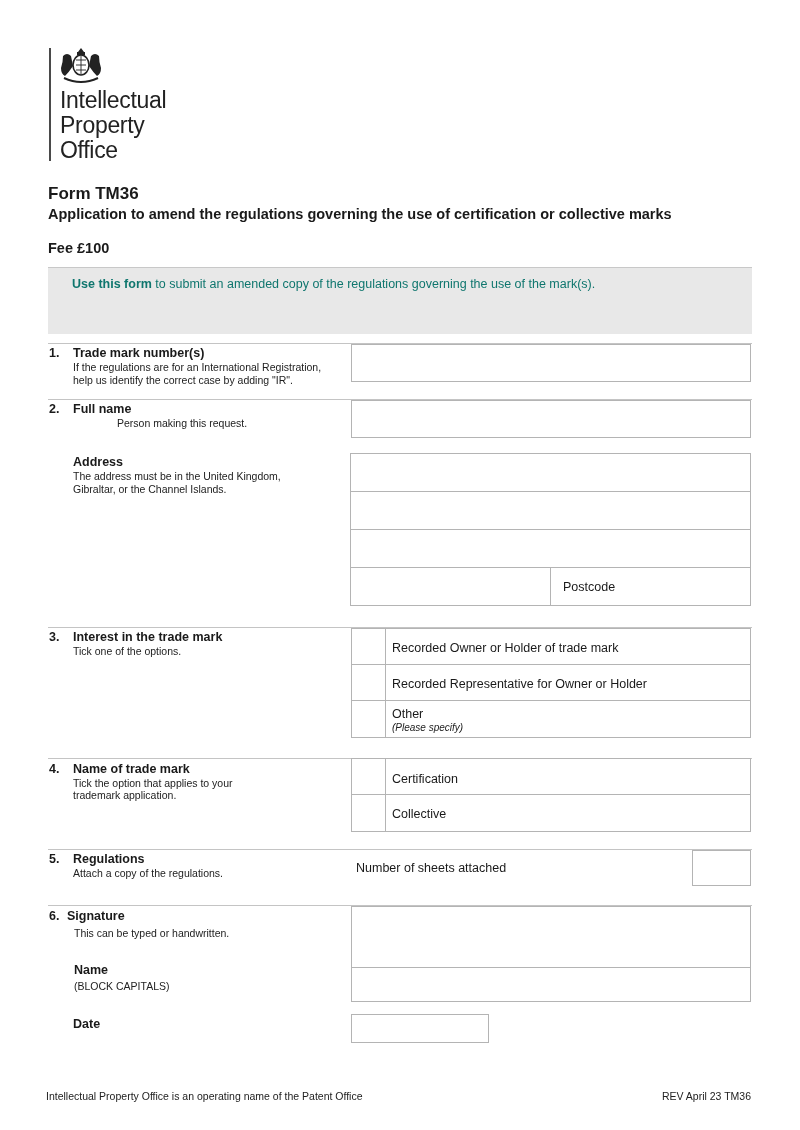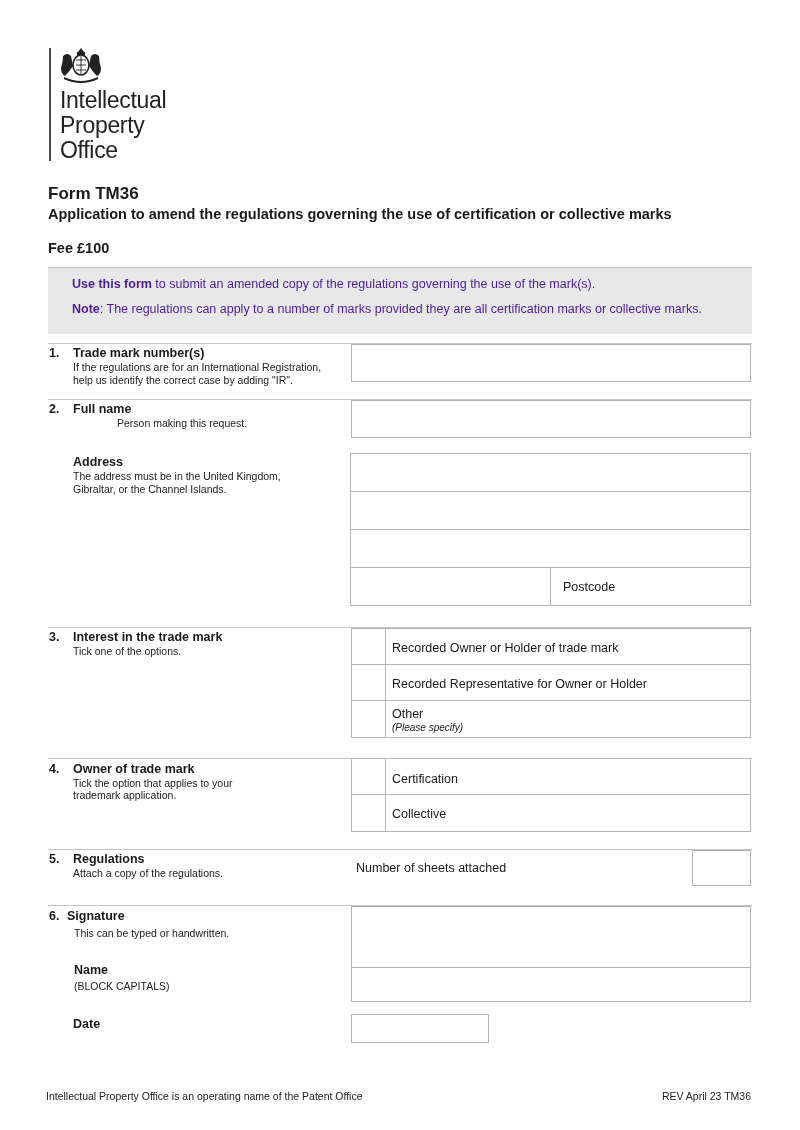--- a/index.html
+++ b/index.html
@@ -14,21 +14,21 @@
     .logo-text { left: 60px; top: 88px; font-size: 23px; line-height: 25px; color: #222; letter-spacing: -0.3px; }
     .logo-text div { display: block; }
 
     
     .form-title { left: 48px; top: 184px; font-size: 17px; font-weight: bold; text-align: center; }
     .form-subtitle { left: 48px; top: 206px; font-size: 14.5px; font-weight: bold; }
     .fee { left: 48px; top: 240px; font-size: 14.5px; font-weight: bold; }
 
     
     .intro-box { left: 48px; top: 267px; width: 704px; height: 67px; background: #e8e8e8; border-top: 1px solid #c8c8c8; }
-    .intro-line { position: absolute; left: 24px; font-size: 12.5px; color: #4c1d95; white-space: nowrap; }
+    .intro-line { position: absolute; left: 24px; font-size: 12.5px; color: #0f766e; white-space: nowrap; }
     .intro-line b { font-weight: bold; }
 
     
     .rule { left: 48px; width: 704px; height: 1px; background: #c4c4c4; }
 
     
     .num { font-size: 12.5px; font-weight: bold; }
     .sec-title { font-size: 12.5px; font-weight: bold; }
     .sec-help { font-size: 10.5px; line-height: 13px; color: #222; }
 
@@ -60,23 +60,20 @@
   <div>Office</div>
 </div>
 
 <div class="abs form-title">Form TM36</div>
 <div class="abs form-subtitle">Application to amend the regulations governing the use of certification or collective marks</div>
 <div class="abs fee">Fee £100</div>
 
 <div class="abs intro-box">
   <div class="intro-line" style="top:9px;">
     <b>Use this form</b><span> to submit an amended copy of the regulations governing the use of the mark(s).</span>
-  </div>
-  <div class="intro-line" style="top:34px;">
-    <b>Note</b><span>: The regulations can apply to a number of marks provided they are all certification marks or collective marks.</span>
   </div>
 </div>
 
 <div class="abs rule" style="top:343px;"></div>
 <div class="abs num" style="left:49px; top:346px;">1.</div>
 <div class="abs sec-title" style="left:73px; top:346px;">Trade mark number(s)</div>
 <div class="abs sec-help" style="left:73px; top:361px;">If the regulations are for an International Registration,</div>
 <div class="abs sec-help" style="left:73px; top:374px;">help us identify the correct case by adding "IR".</div>
 <div class="abs field" style="left:351px; top:344px; width:400px; height:38px;"></div>
 
@@ -112,21 +109,21 @@
   <span class="opt-label" style="position:absolute; left:6px; top:12px;">Recorded Representative for Owner or Holder</span>
 </div>
 <div class="abs cell" style="left:351px; top:700px; width:35px; height:38px;"></div>
 <div class="abs cell" style="left:385px; top:700px; width:366px; height:38px;">
   <span class="opt-label" style="position:absolute; left:6px; top:6px;">Other</span>
   <span class="opt-sub" style="position:absolute; left:6px; top:21px;">(Please specify)</span>
 </div>
 
 <div class="abs rule" style="top:758px;"></div>
 <div class="abs num" style="left:49px; top:762px;">4.</div>
-<div class="abs sec-title" style="left:73px; top:762px;">Owner of trade mark</div>
+<div class="abs sec-title" style="left:73px; top:762px;">Name of trade mark</div>
 <div class="abs sec-help" style="left:73px; top:777px;">Tick the option that applies to your</div>
 <div class="abs sec-help" style="left:73px; top:789px;">trademark application.</div>
 
 <div class="abs cell" style="left:351px; top:758px; width:35px; height:37px;"></div>
 <div class="abs cell" style="left:385px; top:758px; width:366px; height:37px;">
   <span class="opt-label" style="position:absolute; left:6px; top:13px;">Certification</span>
 </div>
 <div class="abs cell" style="left:351px; top:794px; width:35px; height:38px;"></div>
 <div class="abs cell" style="left:385px; top:794px; width:366px; height:38px;">
   <span class="opt-label" style="position:absolute; left:6px; top:12px;">Collective</span>

